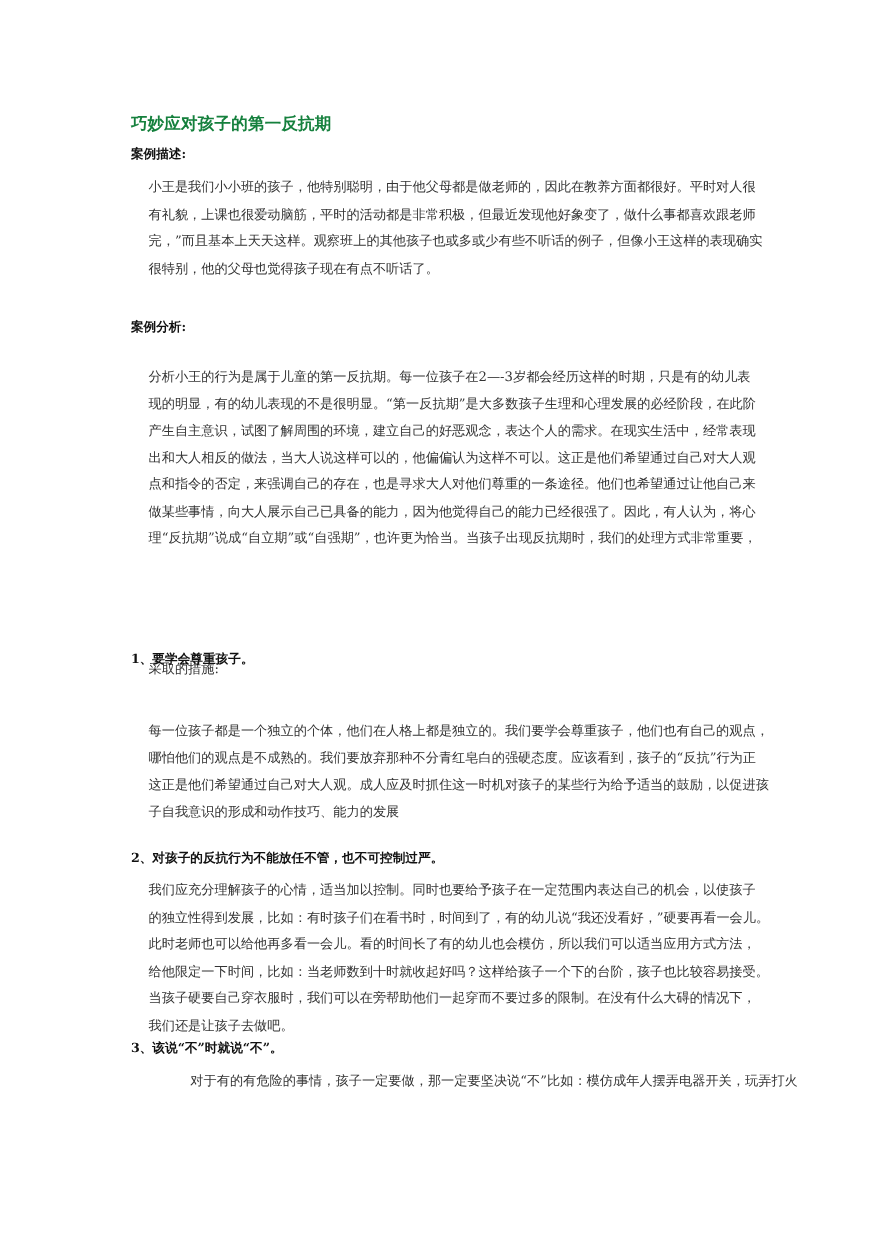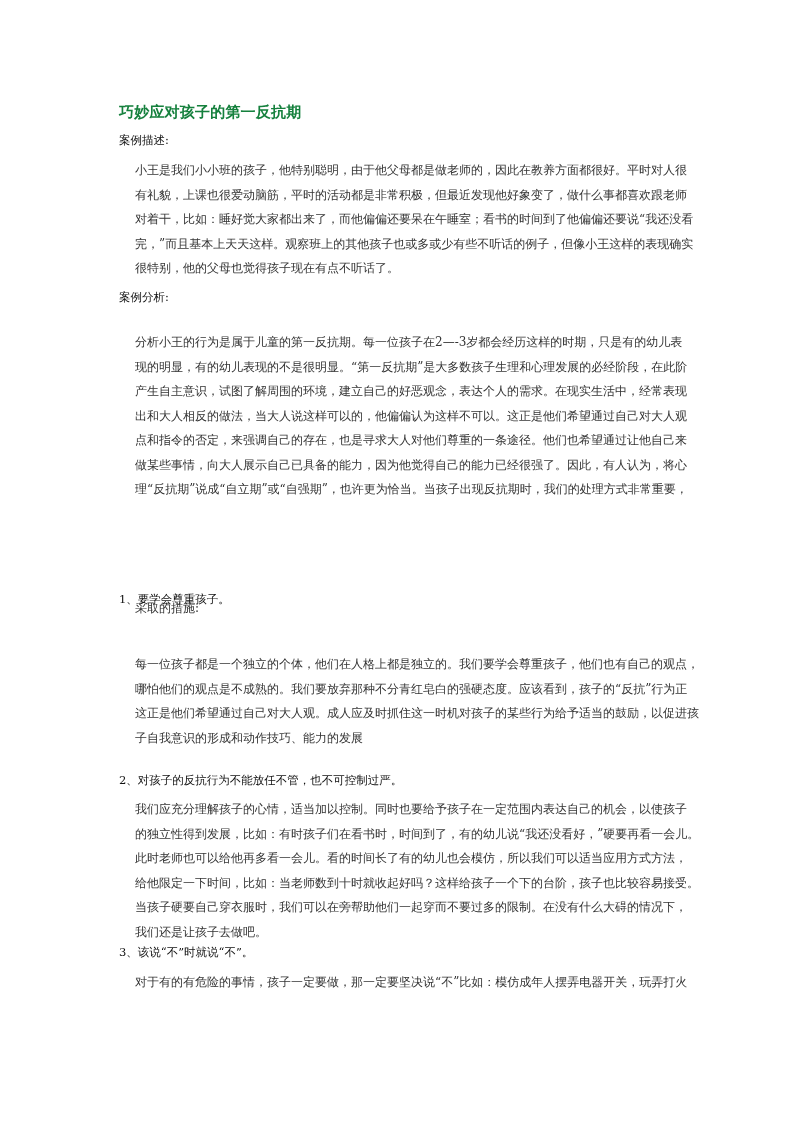--- a/index.html
+++ b/index.html
@@ -1,33 +1,32 @@
 <!DOCTYPE html>
 <html><head>
 <meta charset="utf-8">
 <style>
   html, body { margin:0; padding:0; background:#ffffff; }
   body { width:794px; height:1123px; position:relative; overflow:hidden; font-family:"DejaVu Serif", serif; color:#222; }
   .page { position:absolute; left:119px; top:0; width:560px; }
   .title { position:absolute; left:0; top:103px; font-size:15px; font-weight:bold; color:#15803d; letter-spacing:0.2px; white-space:nowrap; }
-  .h { position:absolute; left:0; font-size:11.5px; font-weight:normal; color:#111; white-space:nowrap; }
+  .h { position:absolute; left:0; font-size:11.5px; font-weight:bold; color:#111; white-space:nowrap; }
   .p { position:absolute; left:16px; width:560px; font-size:12px; line-height:24.5px; color:#333; text-align:justify; }
   .line { display:block; white-space:nowrap; height:24.5px; }
 </style>
 </head>
 <body>
 
 <div class="page">
   <div class="title">巧妙应对孩子的第一反抗期</div>
 
   <div class="h" style="top:133px;">案例描述:</div>
   <div class="p" style="top:158px;">
     <span class="line">小王是我们小小班的孩子，他特别聪明，由于他父母都是做老师的，因此在教养方面都很好。平时对人很</span>
     <span class="line">有礼貌，上课也很爱动脑筋，平时的活动都是非常积极，但最近发现他好象变了，做什么事都喜欢跟老师</span>
-    <span class="line">对着干，比如：睡好觉大家都出来了，而他偏偏还要呆在午睡室；看书的时间到了他偏偏还要说“我还没看</span>
     <span class="line">完，”而且基本上天天这样。观察班上的其他孩子也或多或少有些不听话的例子，但像小王这样的表现确实</span>
     <span class="line">很特别，他的父母也觉得孩子现在有点不听话了。</span>
   </div>
 
   <div class="h" style="top:290px;">案例分析:</div>
   <div class="p" style="top:330px;">
     <span class="line">分析小王的行为是属于儿童的第一反抗期。每一位孩子在2—-3岁都会经历这样的时期，只是有的幼儿表</span>
     <span class="line">现的明显，有的幼儿表现的不是很明显。“第一反抗期”是大多数孩子生理和心理发展的必经阶段，在此阶</span>
     <span class="line">产生自主意识，试图了解周围的环境，建立自己的好恶观念，表达个人的需求。在现实生活中，经常表现</span>
     <span class="line">出和大人相反的做法，当大人说这样可以的，他偏偏认为这样不可以。这正是他们希望通过自己对大人观</span>
@@ -52,16 +51,16 @@
   <div class="p" style="top:797px;">
     <span class="line">我们应充分理解孩子的心情，适当加以控制。同时也要给予孩子在一定范围内表达自己的机会，以使孩子</span>
     <span class="line">的独立性得到发展，比如：有时孩子们在看书时，时间到了，有的幼儿说“我还没看好，”硬要再看一会儿。</span>
     <span class="line">此时老师也可以给他再多看一会儿。看的时间长了有的幼儿也会模仿，所以我们可以适当应用方式方法，</span>
     <span class="line">给他限定一下时间，比如：当老师数到十时就收起好吗？这样给孩子一个下的台阶，孩子也比较容易接受。</span>
     <span class="line">当孩子硬要自己穿衣服时，我们可以在旁帮助他们一起穿而不要过多的限制。在没有什么大碍的情况下，</span>
     <span class="line">我们还是让孩子去做吧。</span>
   </div>
 
   <div class="h" style="top:945px;">3、该说“不”时就说“不”。</div>
-  <div class="p" style="top:970px;">
+  <div class="p" style="top:970px;margin-left:38px;">
     <span class="line">对于有的有危险的事情，孩子一定要做，那一定要坚决说“不”比如：模仿成年人摆弄电器开关，玩弄打火</span>
   </div>
 </div>
 
 </body></html>

